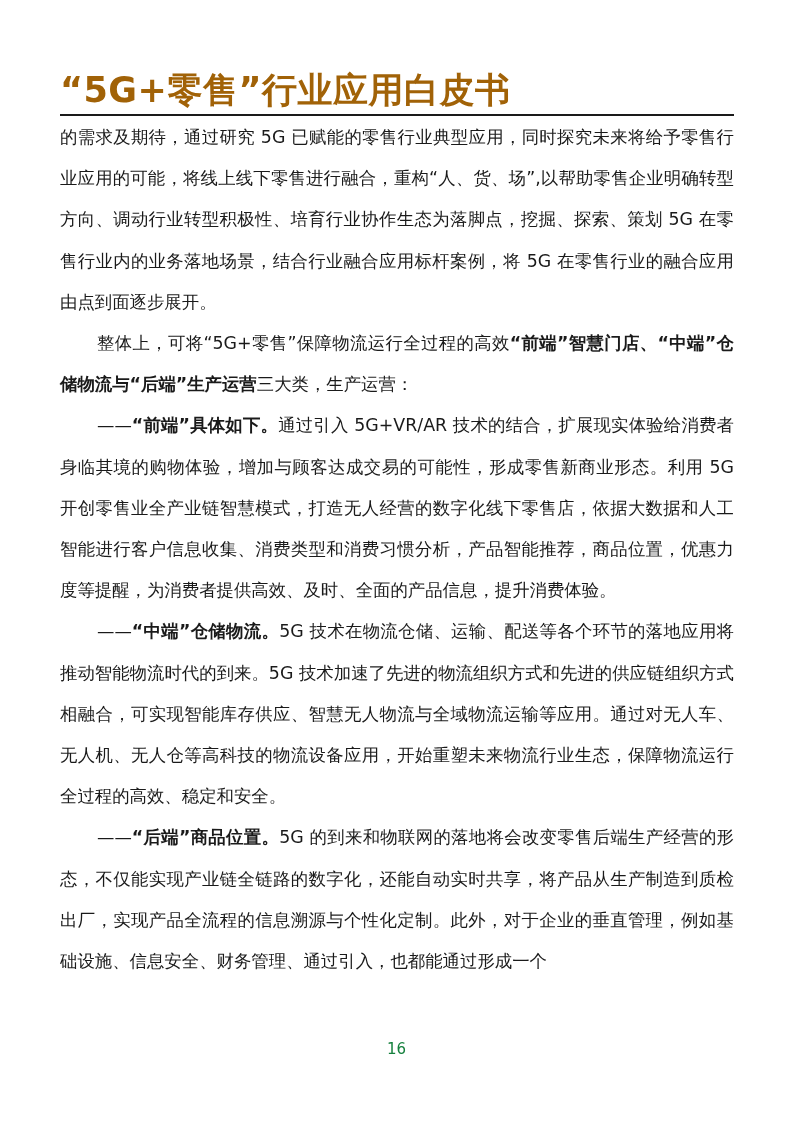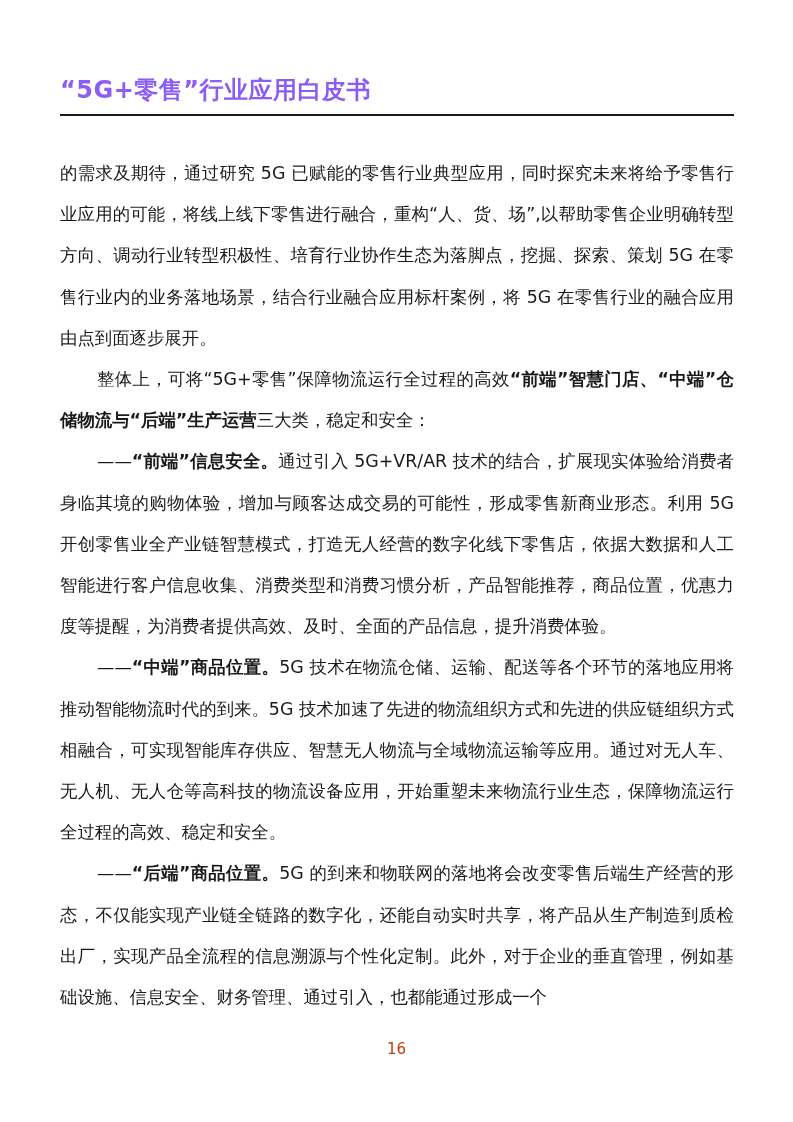--- a/index.html
+++ b/index.html
@@ -1,45 +1,45 @@
 <!DOCTYPE html>
 <html><head>
 <meta charset="utf-8">
 <style>
   html, body { margin: 0; padding: 0; background: #ffffff; }
   body { width: 793px; height: 1122px; position: relative; overflow: hidden;
          font-family: "DejaVu Sans", "Liberation Sans", sans-serif; color: #1a1a1a; }
   .header { position: absolute; left: 60px; top: 70px; width: 674px; }
-  .header-title { font-size: 24px; font-weight: bold; color: #8b5cf6; line-height: 40px; letter-spacing: 0.5px; }
+  .header-title { font-size: 35px; font-weight: bold; color: #a16207; line-height: 40px; letter-spacing: 0.5px; }
   .header-rule { position: absolute; left: 0; top: 44px; width: 674px; height: 2px; background: #1a1a1a; }
-  .body { position: absolute; left: 60px; top: 117px; width: 674px; margin-top: 36px; }
+  .body { position: absolute; left: 60px; top: 117px; width: 674px; }
   .para { font-size: 17.4px; line-height: 41.2px; margin: 0; text-align: justify; text-align-last: left; }
   .indent { text-indent: 37px; }
   .bold { font-weight: bold; }
-  .page-number { position: absolute; top: 1040px; left: 0; width: 793px; text-align: center; font-size: 15px; color: #c2410c; }
+  .page-number { position: absolute; top: 1040px; left: 0; width: 793px; text-align: center; font-size: 15px; color: #15803d; }
 </style>
 </head>
 <body>
 
 <div class="header">
   <div class="header-title">“5G+零售”行业应用白皮书</div>
   <div class="header-rule"></div>
 </div>
 
 <div class="body">
   <p class="para">
     <span>的需求及期待，通过研究 5G 已赋能的零售行业典型应用，同时探究未来将给予零售行业应用的可能，将线上线下零售进行融合，重构“人、货、场”,以帮助零售企业明确转型方向、调动行业转型积极性、培育行业协作生态为落脚点，挖掘、探索、策划 5G 在零售行业内的业务落地场景，结合行业融合应用标杆案例，将 5G 在零售行业的融合应用由点到面逐步展开。</span>
   </p>
   <p class="para indent">
-    <span>整体上，可将“5G+零售”保障物流运行全过程的高效</span><span class="bold">“前端”智慧门店、“中端”仓储物流与“后端”生产运营</span><span>三大类，稳定和安全：</span>
+    <span>整体上，可将“5G+零售”保障物流运行全过程的高效</span><span class="bold">“前端”智慧门店、“中端”仓储物流与“后端”生产运营</span><span>三大类，生产运营：</span>
   </p>
   <p class="para indent">
-    <span>——</span><span class="bold">“前端”信息安全。</span><span>通过引入 5G+VR/AR 技术的结合，扩展现实体验给消费者身临其境的购物体验，增加与顾客达成交易的可能性，形成零售新商业形态。利用 5G 开创零售业全产业链智慧模式，打造无人经营的数字化线下零售店，依据大数据和人工智能进行客户信息收集、消费类型和消费习惯分析，产品智能推荐，商品位置，优惠力度等提醒，为消费者提供高效、及时、全面的产品信息，提升消费体验。</span>
+    <span>——</span><span class="bold">“前端”具体如下。</span><span>通过引入 5G+VR/AR 技术的结合，扩展现实体验给消费者身临其境的购物体验，增加与顾客达成交易的可能性，形成零售新商业形态。利用 5G 开创零售业全产业链智慧模式，打造无人经营的数字化线下零售店，依据大数据和人工智能进行客户信息收集、消费类型和消费习惯分析，产品智能推荐，商品位置，优惠力度等提醒，为消费者提供高效、及时、全面的产品信息，提升消费体验。</span>
   </p>
   <p class="para indent">
-    <span>——</span><span class="bold">“中端”商品位置。</span><span>5G 技术在物流仓储、运输、配送等各个环节的落地应用将推动智能物流时代的到来。5G 技术加速了先进的物流组织方式和先进的供应链组织方式相融合，可实现智能库存供应、智慧无人物流与全域物流运输等应用。通过对无人车、无人机、无人仓等高科技的物流设备应用，开始重塑未来物流行业生态，保障物流运行全过程的高效、稳定和安全。</span>
+    <span>——</span><span class="bold">“中端”仓储物流。</span><span>5G 技术在物流仓储、运输、配送等各个环节的落地应用将推动智能物流时代的到来。5G 技术加速了先进的物流组织方式和先进的供应链组织方式相融合，可实现智能库存供应、智慧无人物流与全域物流运输等应用。通过对无人车、无人机、无人仓等高科技的物流设备应用，开始重塑未来物流行业生态，保障物流运行全过程的高效、稳定和安全。</span>
   </p>
   <p class="para indent">
     <span>——</span><span class="bold">“后端”商品位置。</span><span>5G 的到来和物联网的落地将会改变零售后端生产经营的形态，不仅能实现产业链全链路的数字化，还能自动实时共享，将产品从生产制造到质检出厂，实现产品全流程的信息溯源与个性化定制。此外，对于企业的垂直管理，例如基础设施、信息安全、财务管理、通过引入，也都能通过形成一个</span>
   </p>
 </div>
 
 <div class="page-number">16</div>
 
 </body></html>

